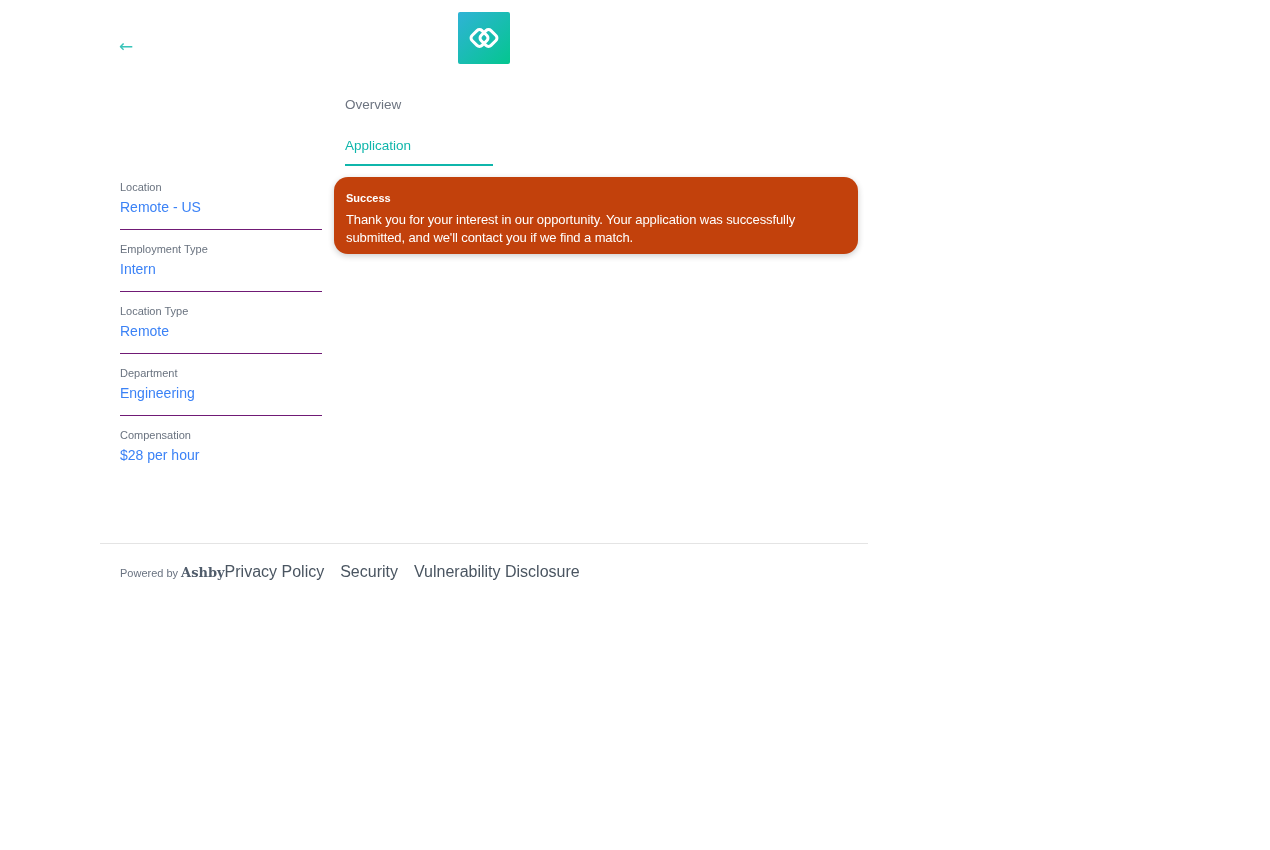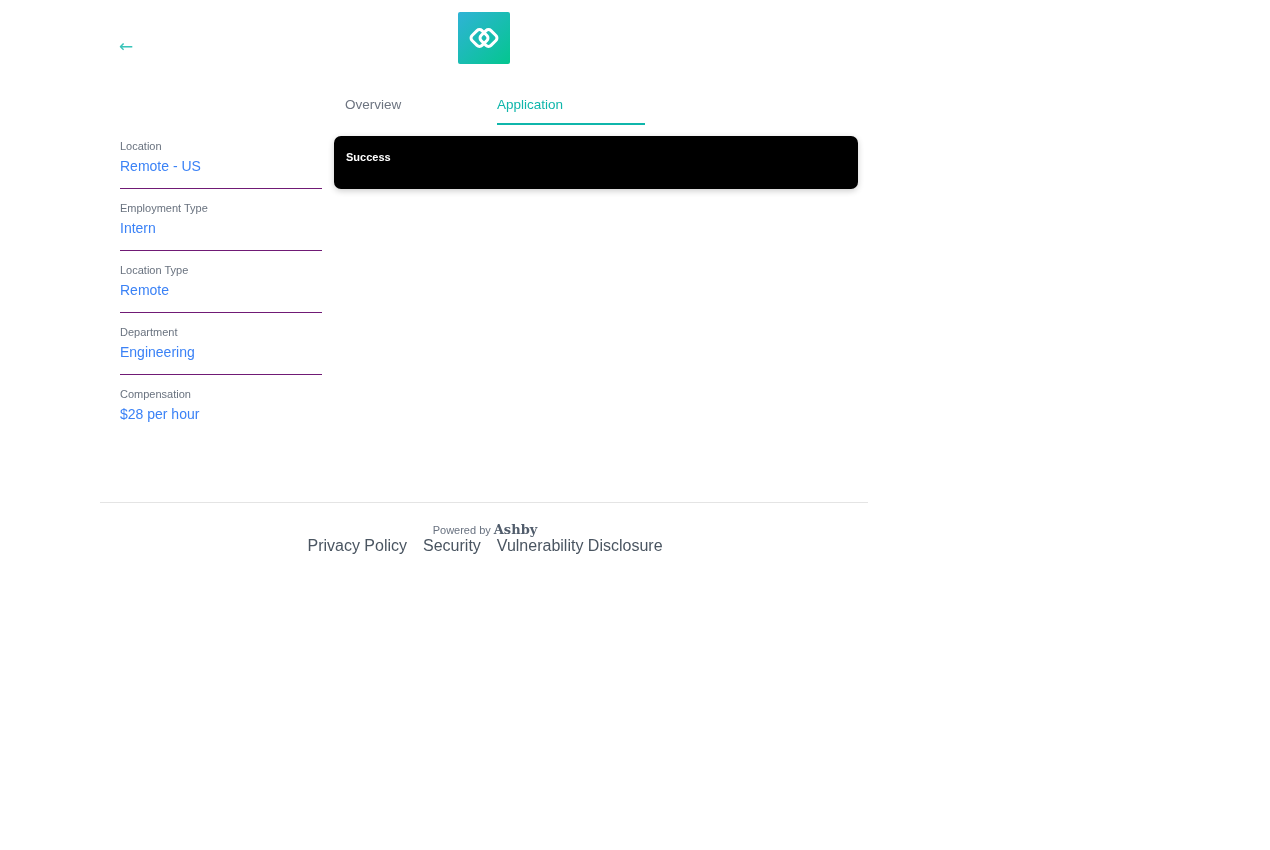--- a/index.html
+++ b/index.html
@@ -22,21 +22,21 @@
   .logo svg { display: block; }
 
   
   .job-title {
     margin: 28px 20px 0 20px;
     font-size: 19px; font-weight: bold; color: #333d4d;
     line-height: 1.15;
   }
 
   
-  .tabs { display: flex; gap: 4px; margin: 21px 0 0 245px; }
+  .tabs { display: flex; gap: 13px; margin: 21px 0 0 245px; flex-direction: column; }
   .tab {
     width: 148px; padding: 0 0 11px 0; text-align: left;
     background: none; border: none; border-bottom: 2px solid transparent;
     font-family: "Liberation Sans", sans-serif;
     font-size: 13.5px; color: #6d7480; cursor: pointer;
   }
   .tab.active { color: #0fb6ab; border-bottom-color: #0fb6ab; }
 
   
   .content-grid {
@@ -50,33 +50,32 @@
   .detail-item:first-child { padding-top: 0; }
   .detail-item:last-child { border-bottom: none; }
   .detail-label { font-size: 11px; color: #69727f; margin-bottom: 6px; }
   .detail-value { font-size: 14px; color: #3b82f6; }
   .detail-note {
     margin-top: 9px; font-size: 12.5px; line-height: 16px; color: #98a1ac;
   }
 
   
   .alert {
-    background: #000000; color: #ffffff; border-radius: 7px;
-    padding: 15px 28px 19px 12px;
+    background: #c2410c; color: #ffffff; border-radius: 14px;
+    padding: 15px 28px 7px 12px;
     box-shadow: 0 2px 6px rgba(0,0,0,0.20);
   }
   .alert-title { font-size: 11px; font-weight: bold; margin-bottom: 7px; }
   .alert-msg { font-size: 13px; line-height: 18px; letter-spacing: -0.1px; max-width: 482px; }
 
   
   .footer-divider { border: none; border-top: 1px solid #e4e4e4; margin-top: 66px; }
   .footer {
-    display: flex; justify-content: space-between; align-items: center;
+    display: flex; align-items: center;
     padding: 19px 18px 0 20px;
-    flex-direction: column;
   }
   .powered { font-size: 11px; color: #697280; cursor: pointer; }
   .brand {
     font-family: "DejaVu Serif", serif; font-weight: bold;
     font-size: 13px; color: #505c6b; margin-left: 3px;
   }
   .footer-links { display: flex; gap: 16px; }
   .footer-link {
     background: none; border: none; padding: 0; cursor: pointer;
     font-family: "Liberation Sans", sans-serif;
@@ -136,20 +135,21 @@
       </div>
       <div class="detail-item">
         <div class="detail-label">Compensation</div>
         <div class="detail-value">$28 per hour</div>
       </div>
     </div>
 
     <div class="main">
       <div class="alert">
         <div class="alert-title">Success</div>
+        <div class="alert-msg">Thank you for your interest in our opportunity. Your application was successfully submitted, and we'll contact you if we find a match.</div>
       </div>
     </div>
 
   </div>
 
   <hr class="footer-divider">
 
   <div class="footer">
     <div class="powered">
       <span>Powered by</span><span class="brand">Ashby</span>

